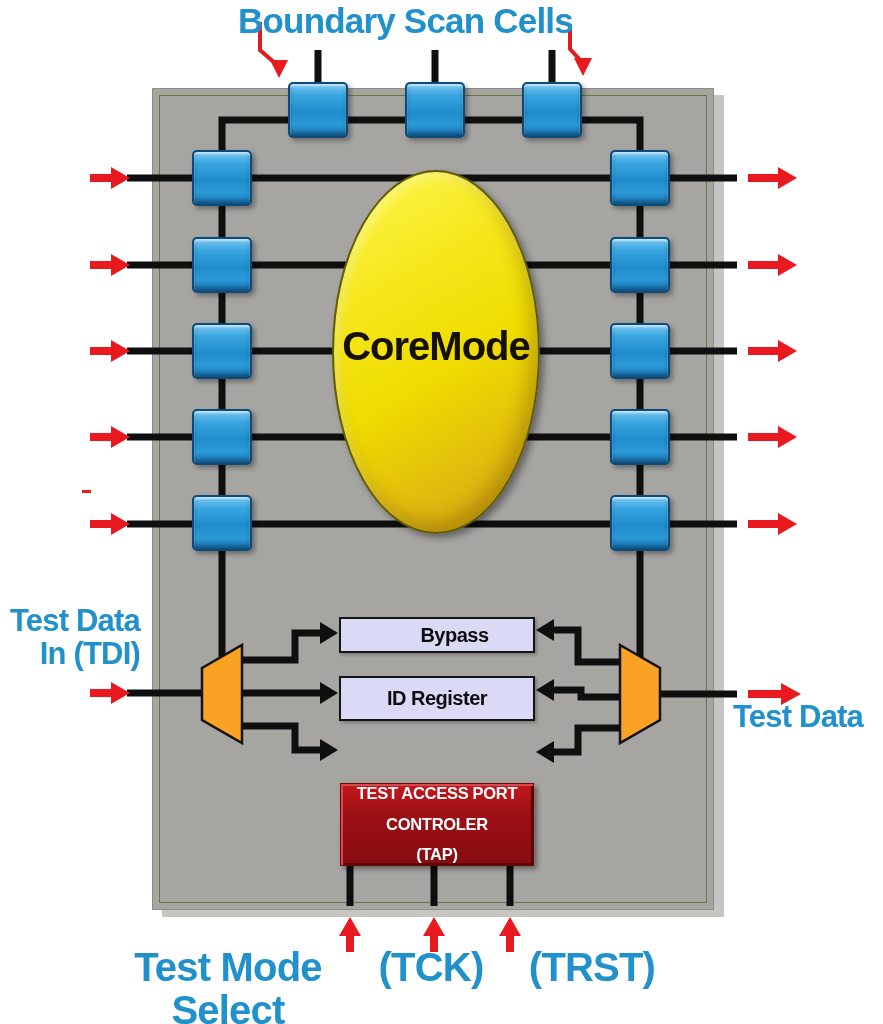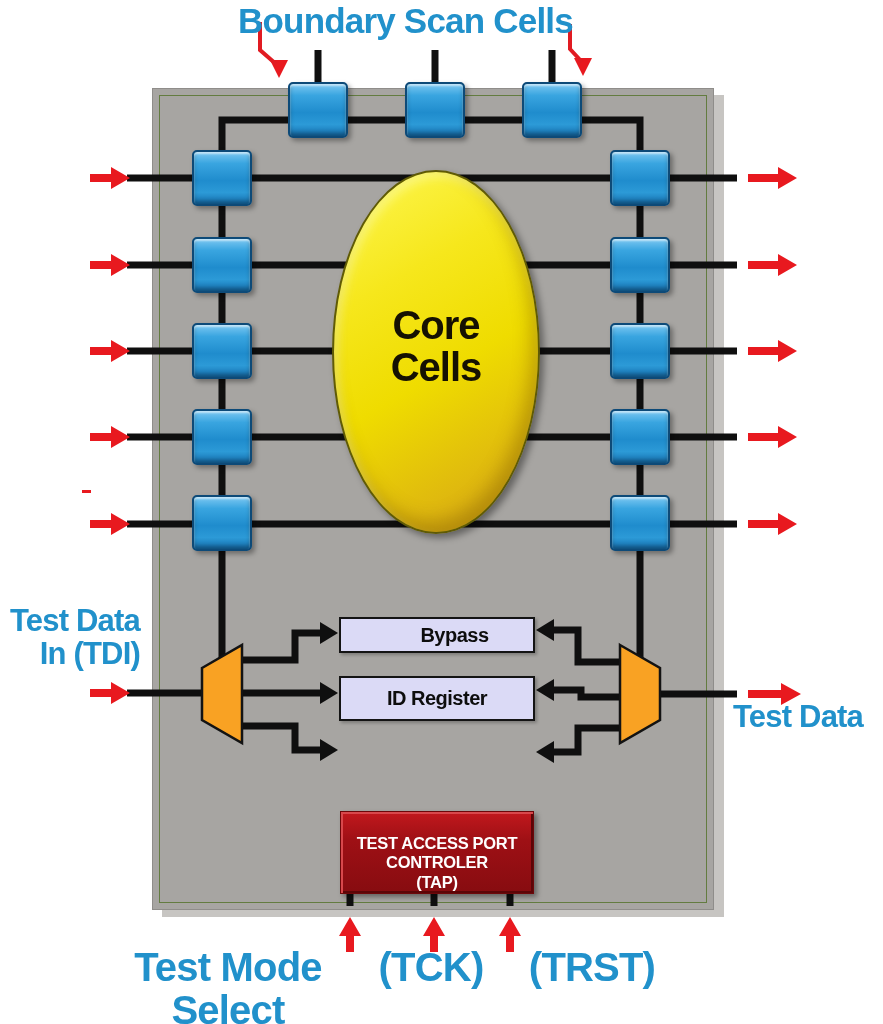--- a/index.html
+++ b/index.html
@@ -25,42 +25,42 @@
     background:linear-gradient(180deg,#7cc8f2 0%,#39a5e0 22%,#1f8ccd 55%,#2c9ad7 78%,#156fae 100%);
     border:2px solid #0d4a78;box-sizing:border-box;
     box-shadow:inset 0 2px 2px rgba(255,255,255,.55),inset 0 -3px 4px rgba(0,0,0,.3),3px 3px 5px rgba(0,0,0,.35);
   }
   
   .core{
     position:absolute;left:332px;top:170px;width:208px;height:364px;border-radius:50%;
     background:linear-gradient(150deg,#fcf448 6%,#f6e71c 30%,#efdc00 55%,#d9ab14 92%);
     border:2px solid #5f5a06;box-sizing:border-box;
     box-shadow:inset -6px -10px 18px rgba(130,95,0,.45),inset 4px 6px 10px rgba(255,255,160,.6),4px 4px 7px rgba(0,0,0,.4);
-    display:flex;flex-direction:column;align-items:center;justify-content:center;
+    display:flex;flex-direction:row;align-items:center;justify-content:center;
   }
   .core-text{
     color:#151102;font-size:40px;line-height:1.05;letter-spacing:-1px;
     text-align:center;transform:translateY(-6px);
   }
   
   .reg{
     position:absolute;left:339px;width:196px;height:36px;
     background:#dbdaf6;border:2px solid #141414;box-sizing:border-box;
     display:flex;align-items:center;justify-content:center;
     color:#0d0d0d;font-size:20px;letter-spacing:-0.5px;
     box-shadow:2px 2px 3px rgba(0,0,0,.25);
   }
   
   .tap{
     position:absolute;left:340px;top:783px;width:194px;height:83px;
     background:linear-gradient(180deg,#c2181d 0%,#9e1015 35%,#870c10 100%);
     border:1px solid #6d0709;box-sizing:border-box;
     box-shadow:inset 2px 2px 0 #d8484c,inset -2px -2px 0 #5c0507,3px 3px 5px rgba(0,0,0,.4);
-    display:flex;flex-direction:column;align-items:center;justify-content:flex-end;
-    color:#ffffff;font-size:16.5px;line-height:1.2;text-align:center;letter-spacing:-0.3px;margin-top:28px;
+    display:flex;flex-direction:column;align-items:center;justify-content:space-between;
+    color:#ffffff;font-size:16.5px;line-height:1.2;text-align:center;letter-spacing:-0.3px;
   }
   
   .blue-label{color:#2191cb;letter-spacing:-0.8px;line-height:1.08;}
   .title{
     position:absolute;left:238px;top:2px;width:340px;text-align:left;font-size:35px;
   }
   .tdi{position:absolute;left:6px;top:604px;width:134px;text-align:right;font-size:31px;}
   .tdo{position:absolute;left:733px;top:700px;width:150px;text-align:left;font-size:31px;}
   .bottom-label{position:absolute;top:946px;text-align:center;font-size:40px;}
   .tms{left:104px;width:248px;}
@@ -151,21 +151,21 @@
     </g>
 
     <g stroke="#e11b22" stroke-width="4" fill="none">
       <path d="M260,22 V50 L276,64"></path>
       <path d="M570,24 V49 L582,62"></path>
     </g>
   </svg>
 
   <div class="core">
     <div class="core-text">Core</div>
-    <div class="core-text">Cells</div>
+    <div class="core-text">Mode</div>
   </div>
 
   <div class="cell" style="left:288px;top:82px;"></div>
   <div class="cell" style="left:405px;top:82px;"></div>
   <div class="cell" style="left:522px;top:82px;"></div>
 
   <div class="cell" style="left:192px;top:150px;"></div>
   <div class="cell" style="left:192px;top:237px;"></div>
   <div class="cell" style="left:192px;top:323px;"></div>
   <div class="cell" style="left:192px;top:409px;"></div>

